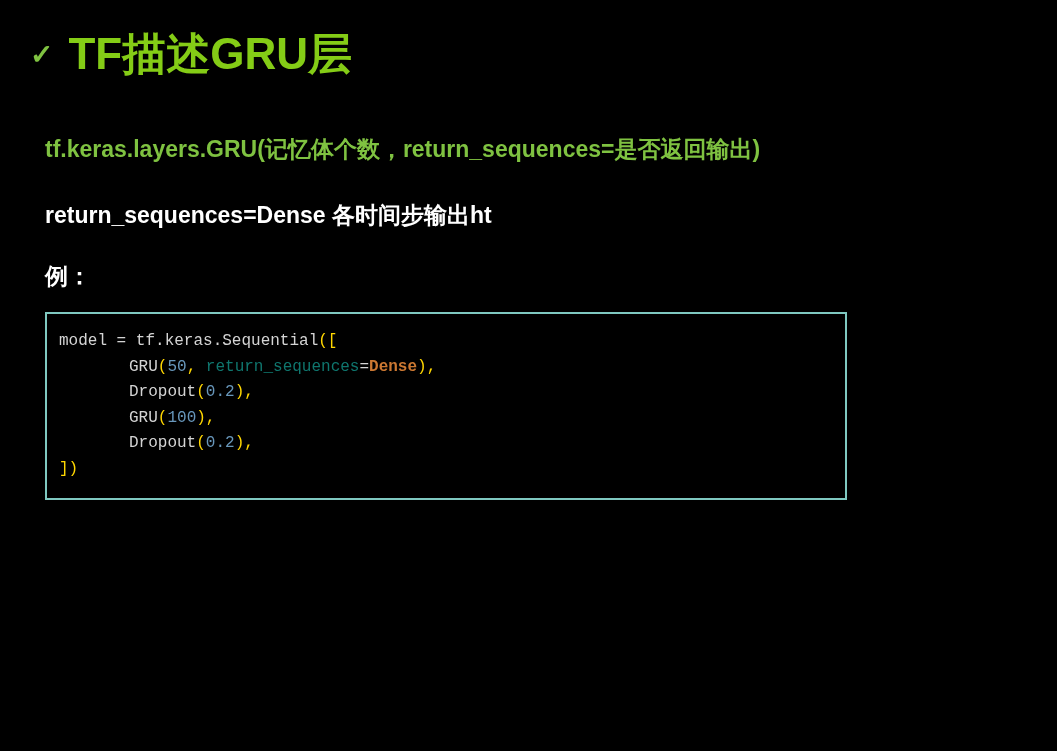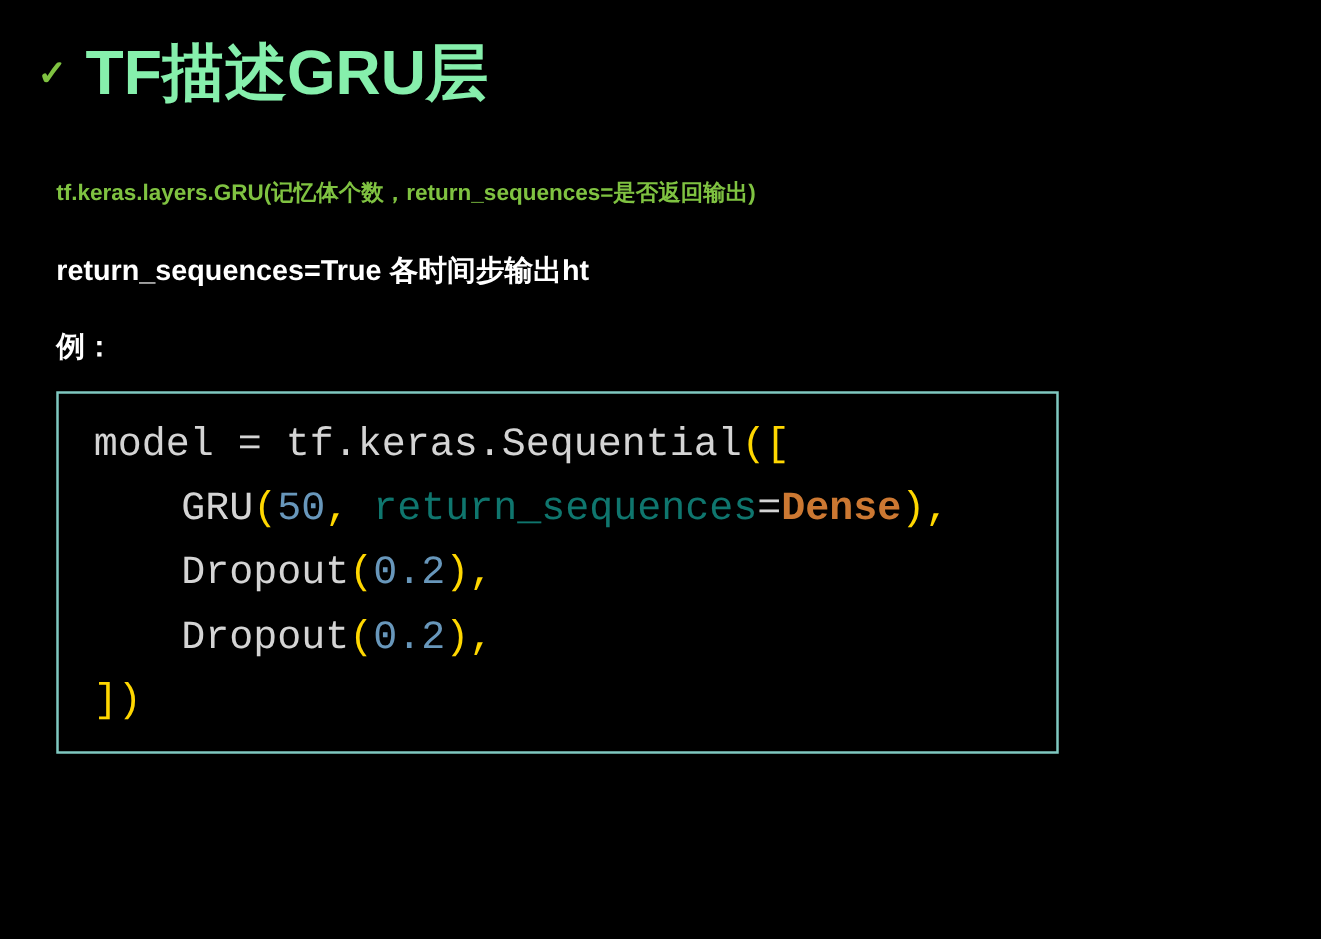--- a/index.html
+++ b/index.html
@@ -21,52 +21,52 @@
       margin-bottom: 50px;
       margin-top: 5px;
     }
     .checkmark {
       color: #7fc241;
       font-size: 28px;
       margin-right: 15px;
       font-weight: bold;
     }
     .title {
-      color: #86efac;
-      font-size: 50px;
+      color: #84cc16;
+      font-size: 44px;
       font-weight: bold;
       text-align: center;
     }
     .content-section {
       padding-left: 15px;
     }
     .api-signature {
       color: #7fc241;
-      font-size: 18px;
+      font-size: 23px;
       font-weight: bold;
       margin-bottom: 35px;
     }
     .param-line {
       color: #ffffff;
       font-size: 23px;
       font-weight: bold;
       margin-bottom: 30px;
     }
     .example-label {
       color: #ffffff;
       font-size: 23px;
       font-weight: bold;
       margin-bottom: 20px;
     }
     .code-block {
       border: 2px solid #7fc8c0;
       background-color: #000000;
-      padding: 15px 28px;
+      padding: 15px 12px;
       font-family: "Consolas", "Courier New", monospace;
-      font-size: 32px;
+      font-size: 16px;
       line-height: 1.6;
       margin-right: 180px;
     }
     .code-line {
       white-space: pre;
     }
     .code-default {
       color: #d4d4d4;
     }
     .code-paren {
@@ -90,25 +90,26 @@
 <body>
 
 <div class="title-section">
   <span class="checkmark">✓</span>
   <span class="title">TF描述GRU层</span>
 </div>
 
 <div class="content-section">
   <div class="api-signature">tf.keras.layers.GRU(记忆体个数，return_sequences=是否返回输出)</div>
 
-  <div class="param-line">return_sequences=True  各时间步输出ht</div>
+  <div class="param-line">return_sequences=Dense  各时间步输出ht</div>
 
 
   <div class="example-label">例：</div>
 
   <div class="code-block">
     <div class="code-line"><span class="code-default">model </span><span class="code-default">=</span><span class="code-default"> tf.keras.Sequential</span><span class="code-paren">([</span></div>
     <div class="code-line indent"><span class="code-default">GRU</span><span class="code-paren">(</span><span class="code-number">50</span><span class="code-paren">, </span><span class="code-param">return_sequences</span><span class="code-default">=</span><span class="code-keyword">Dense</span><span class="code-paren">),</span></div>
     <div class="code-line indent"><span class="code-default">Dropout</span><span class="code-paren">(</span><span class="code-number">0.2</span><span class="code-paren">),</span></div>
+    <div class="code-line indent"><span class="code-default">GRU</span><span class="code-paren">(</span><span class="code-number">100</span><span class="code-paren">),</span></div>
     <div class="code-line indent"><span class="code-default">Dropout</span><span class="code-paren">(</span><span class="code-number">0.2</span><span class="code-paren">),</span></div>
     <div class="code-line"><span class="code-paren">])</span></div>
   </div>
 </div>
 
 </body></html>

